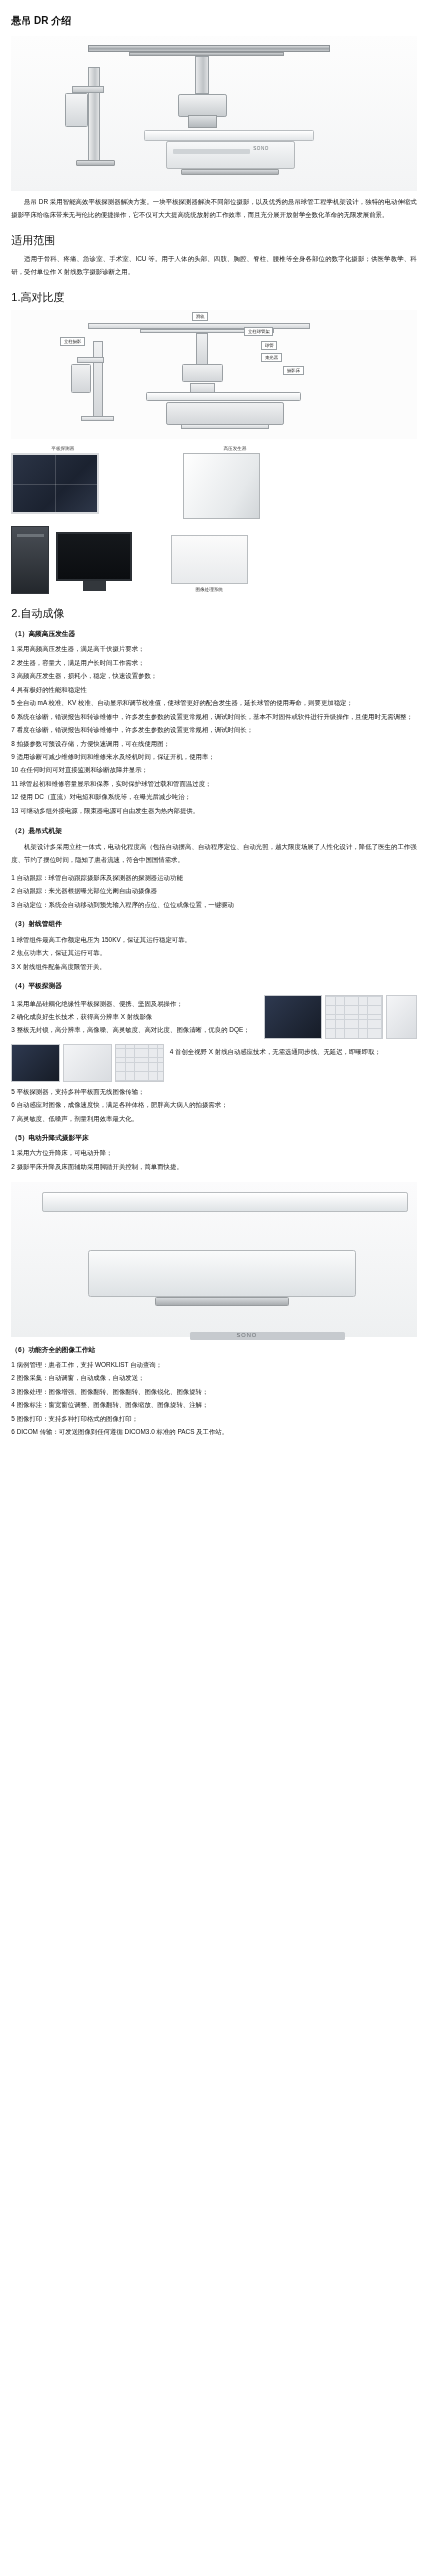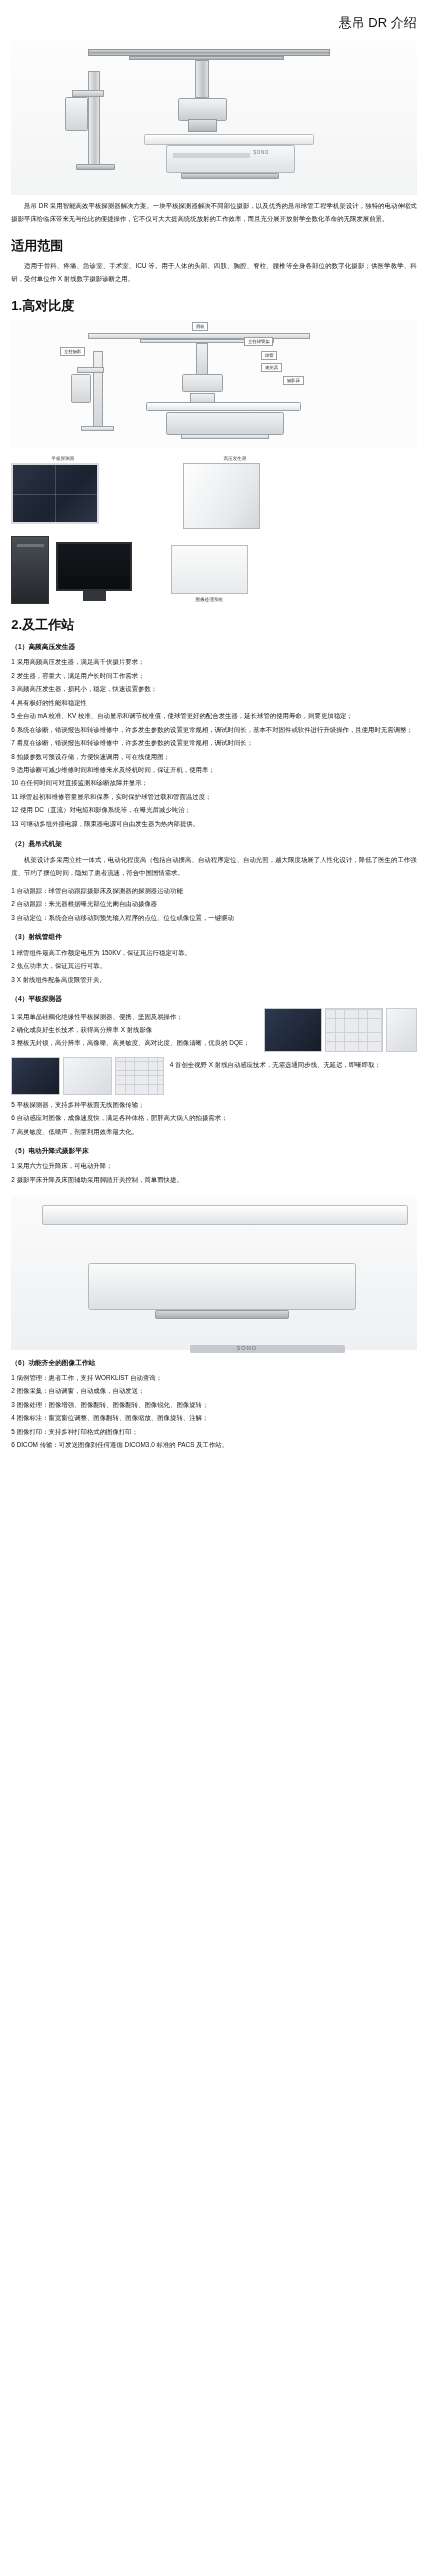--- a/index.html
+++ b/index.html
@@ -13,36 +13,36 @@
   .page { width: 428px; padding: 6.2px 11.3px 15.5px 11.3px; }
 
   .doc-title {
     text-align: center;
     font-size: 13px;
     font-weight: bold;
     letter-spacing: 0.5px;
     margin: 5.2px 0 1px 0;
   }
   .doc-subtitle {
-    text-align: right;
-    font-size: 13px;
-    font-weight: normal;
+    text-align: left;
+    font-size: 10px;
+    font-weight: bold;
     margin: 8.2px 0 7.2px 0;
   }
 
   p.body-text {
     font-size: 6.4px;
     line-height: 2.0;
     text-indent: 2em;
     margin: 5.2px 0;
     text-align: justify;
   }
   h2.sec {
-    font-size: 13px;
-    font-weight: bold;
+    font-size: 11px;
+    font-weight: normal;
     margin: 11.3px 0 5.2px 0;
   }
   h3.subsec {
     font-size: 6.7px;
     font-weight: bold;
     margin: 9.3px 0 4.1px 0;
   }
   ul.plain { list-style: none; margin: 2.1px 0; padding: 0; }
   ul.plain li {
     font-size: 6.4px;
@@ -309,21 +309,21 @@
       <div class="screen"></div>
       <div class="stand"></div>
     </div>
     <div style="margin-left:31px;">
       <div class="swbox"></div>
       <div class="capt" style="margin-top:3.1px;">图像处理系统</div>
     </div>
   </div>
 
   <h2 class="sec">
-    <span>2.</span><span>及工作站</span>
+    <span>2.</span><span>自动成像</span>
   </h2>
 
   <h3 class="subsec">（1）高频高压发生器</h3>
   <ul class="plain">
     <li>1    采用高频高压发生器，满足高千伏摄片要求；</li>
     <li>2    发生器，容量大，满足用户长时间工作需求；</li>
     <li>3    高频高压发生器，损耗小，稳定，快速设置参数；</li>
     <li>4    具有极好的性能和稳定性</li>
     <li>5    全自动 mA 校准、KV 校准、自动显示和调节校准值，使球管更好的配合发生器，延长球管的使用寿命，则要更加稳定；</li>
     <li>6    系统在诊断，错误报告和转诊维修中，许多发生参数的设置更常规相，调试时间长，基本不对固件或软件进行升级操作，且使用时无需调整；</li>

